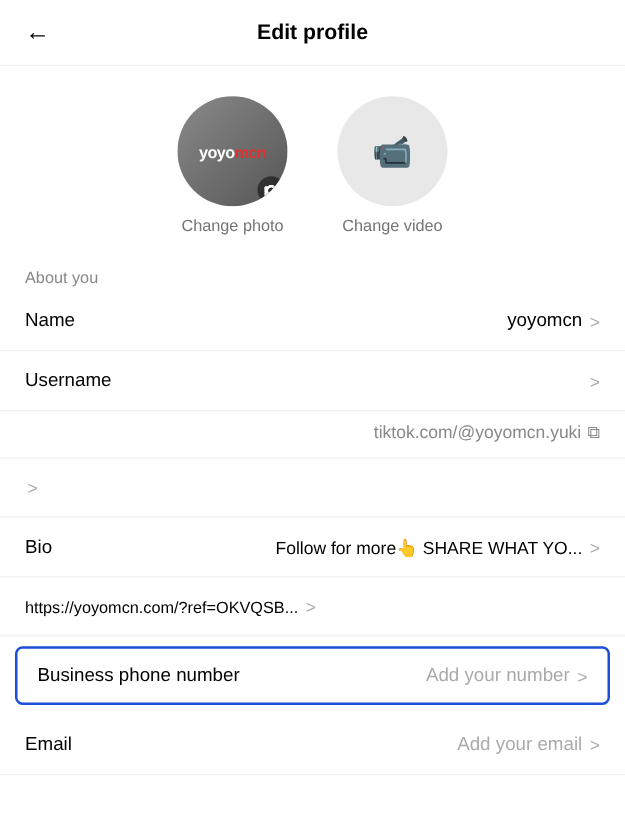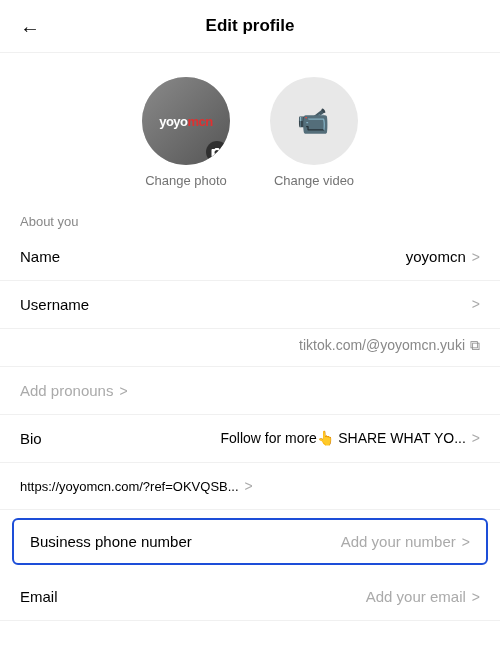--- a/index.html
+++ b/index.html
@@ -105,21 +105,21 @@
       color: #737373;
       text-align: center;
     }
     .section-label {
       padding: 10px 20px 4px;
       font-size: 13px;
       color: #888;
     }
     .field-row {
       display: flex;
-      align-items: flex-start;
+      align-items: flex-end;
       justify-content: space-between;
       padding: 15px 20px;
       cursor: pointer;
       border-bottom: 1px solid #f0f0f0;
     }
     .field-label {
       font-size: 15px;
       color: #000;
       font-weight: 400;
       min-width: 80px;
@@ -218,21 +218,20 @@
 
 <div class="url-row">
   <div class="url-value">
     <span>tiktok.com/@yoyomcn.yuki</span>
     <span>⧉</span>
   </div>
 </div>
 
 <div class="field-row">
   <div class="field-value muted">
-    <span>Add pronouns</span>
     <span class="chevron">&gt;</span>
   </div>
 </div>
 
 <div class="field-row">
   <span class="field-label">Bio</span>
   <div class="field-value">
     <span class="bio-value">Follow for more👆 SHARE WHAT YO...</span>
     <span class="chevron">&gt;</span>
   </div>

